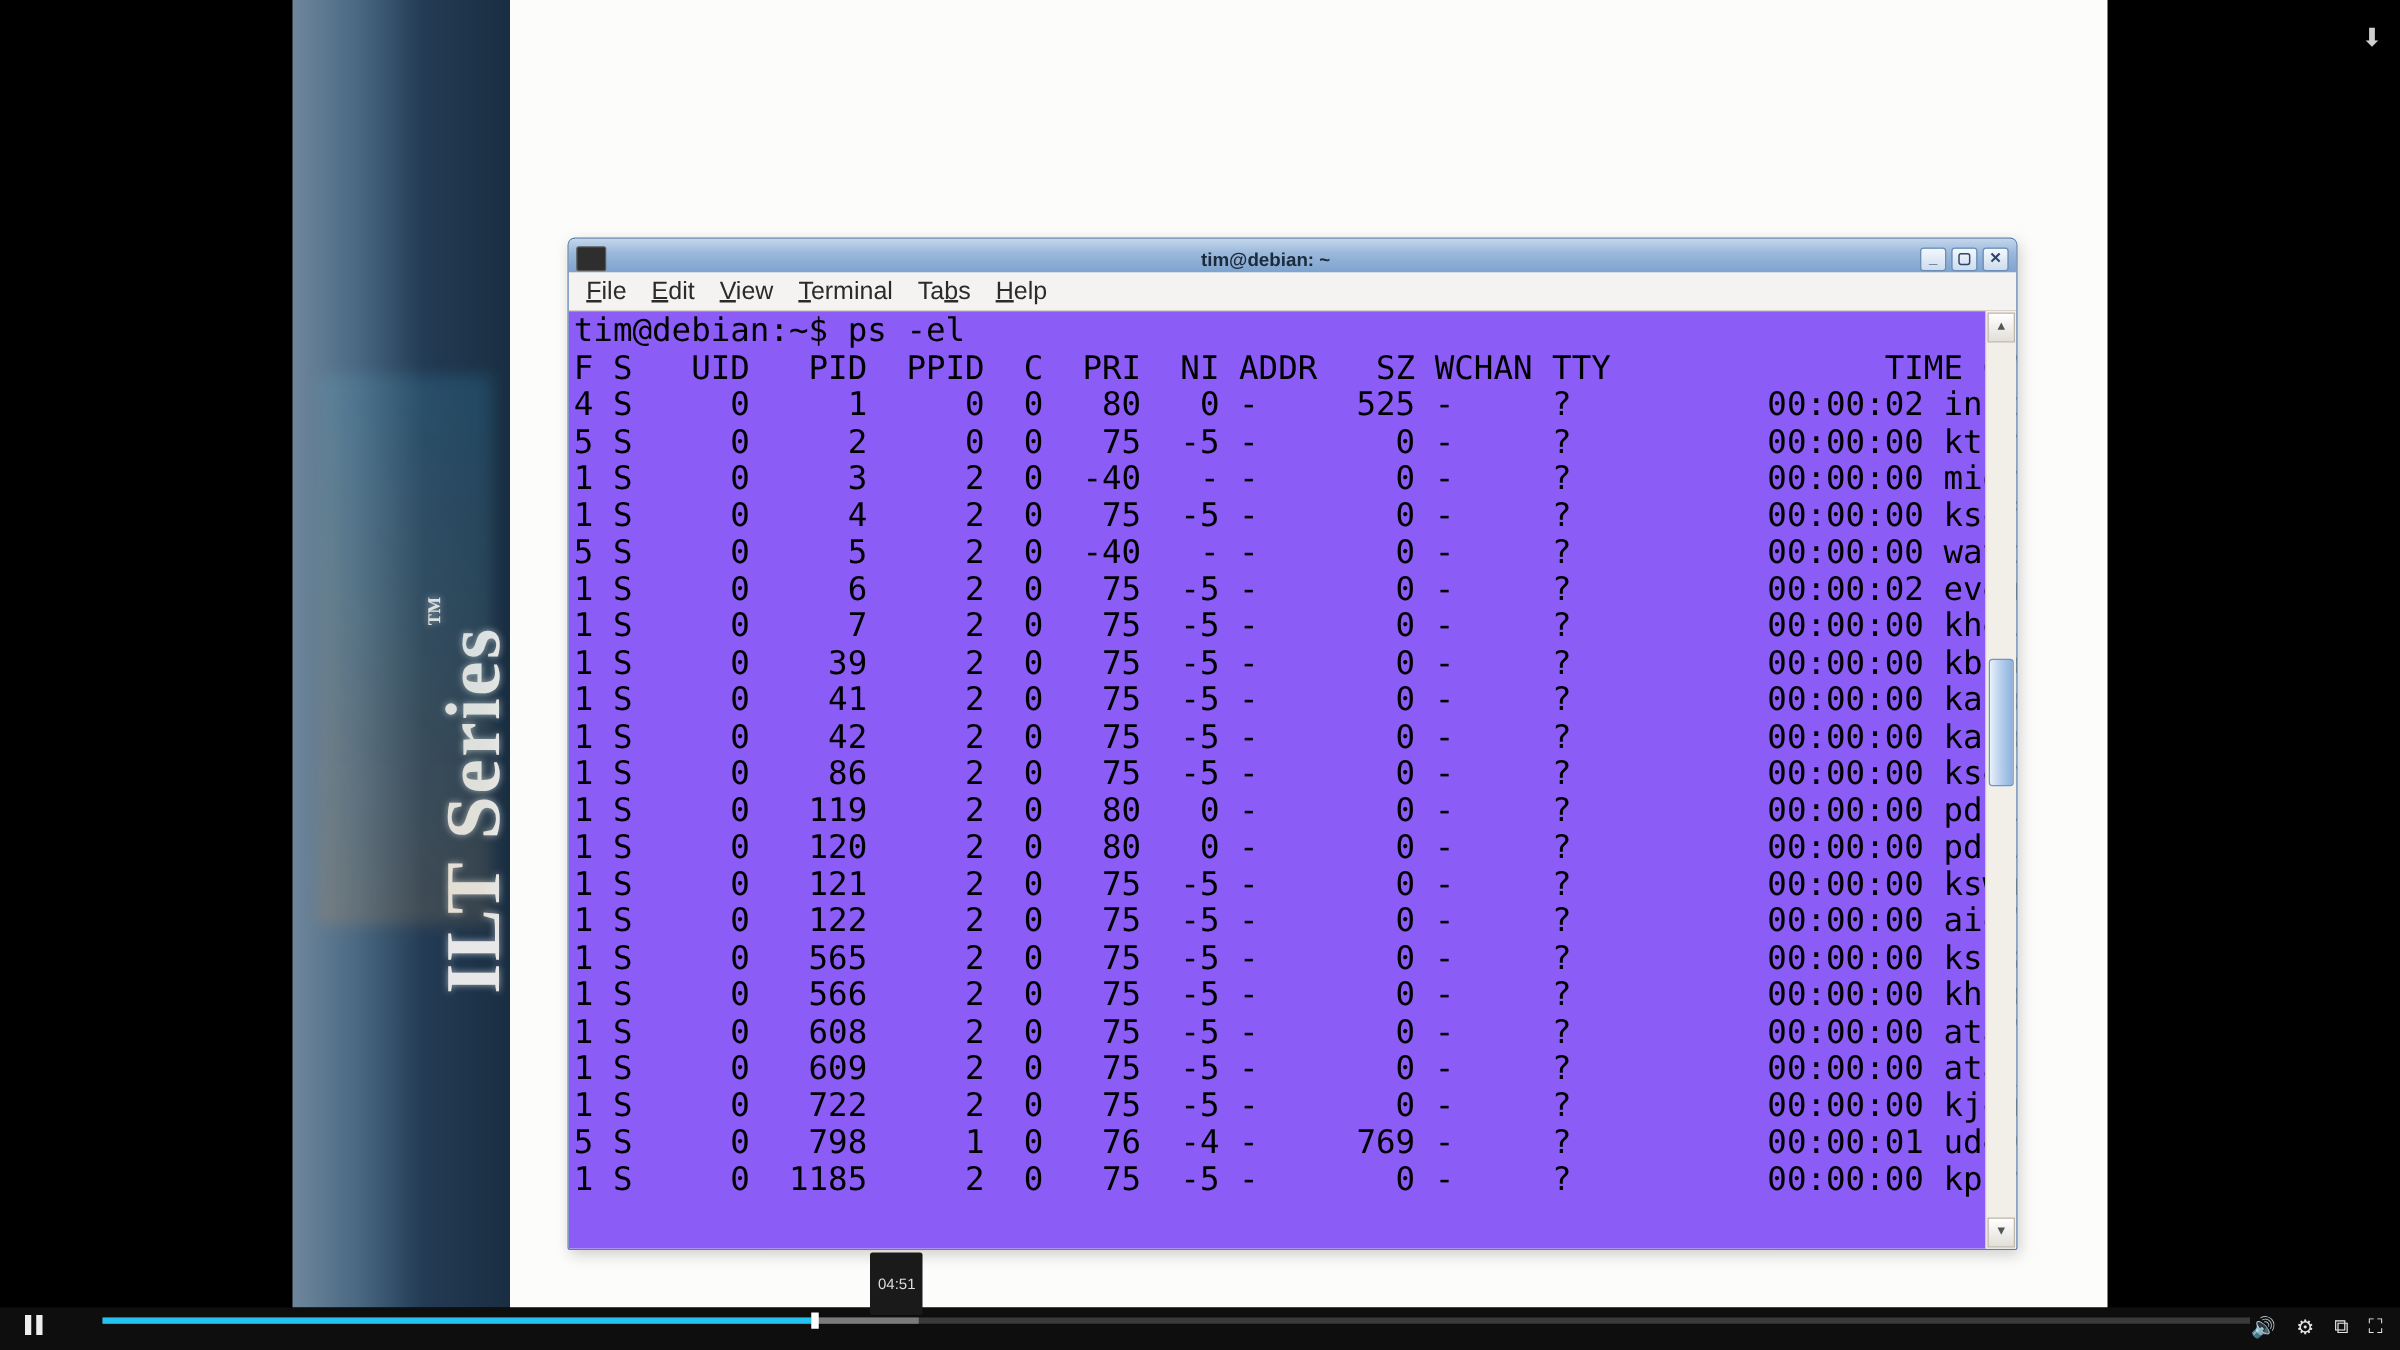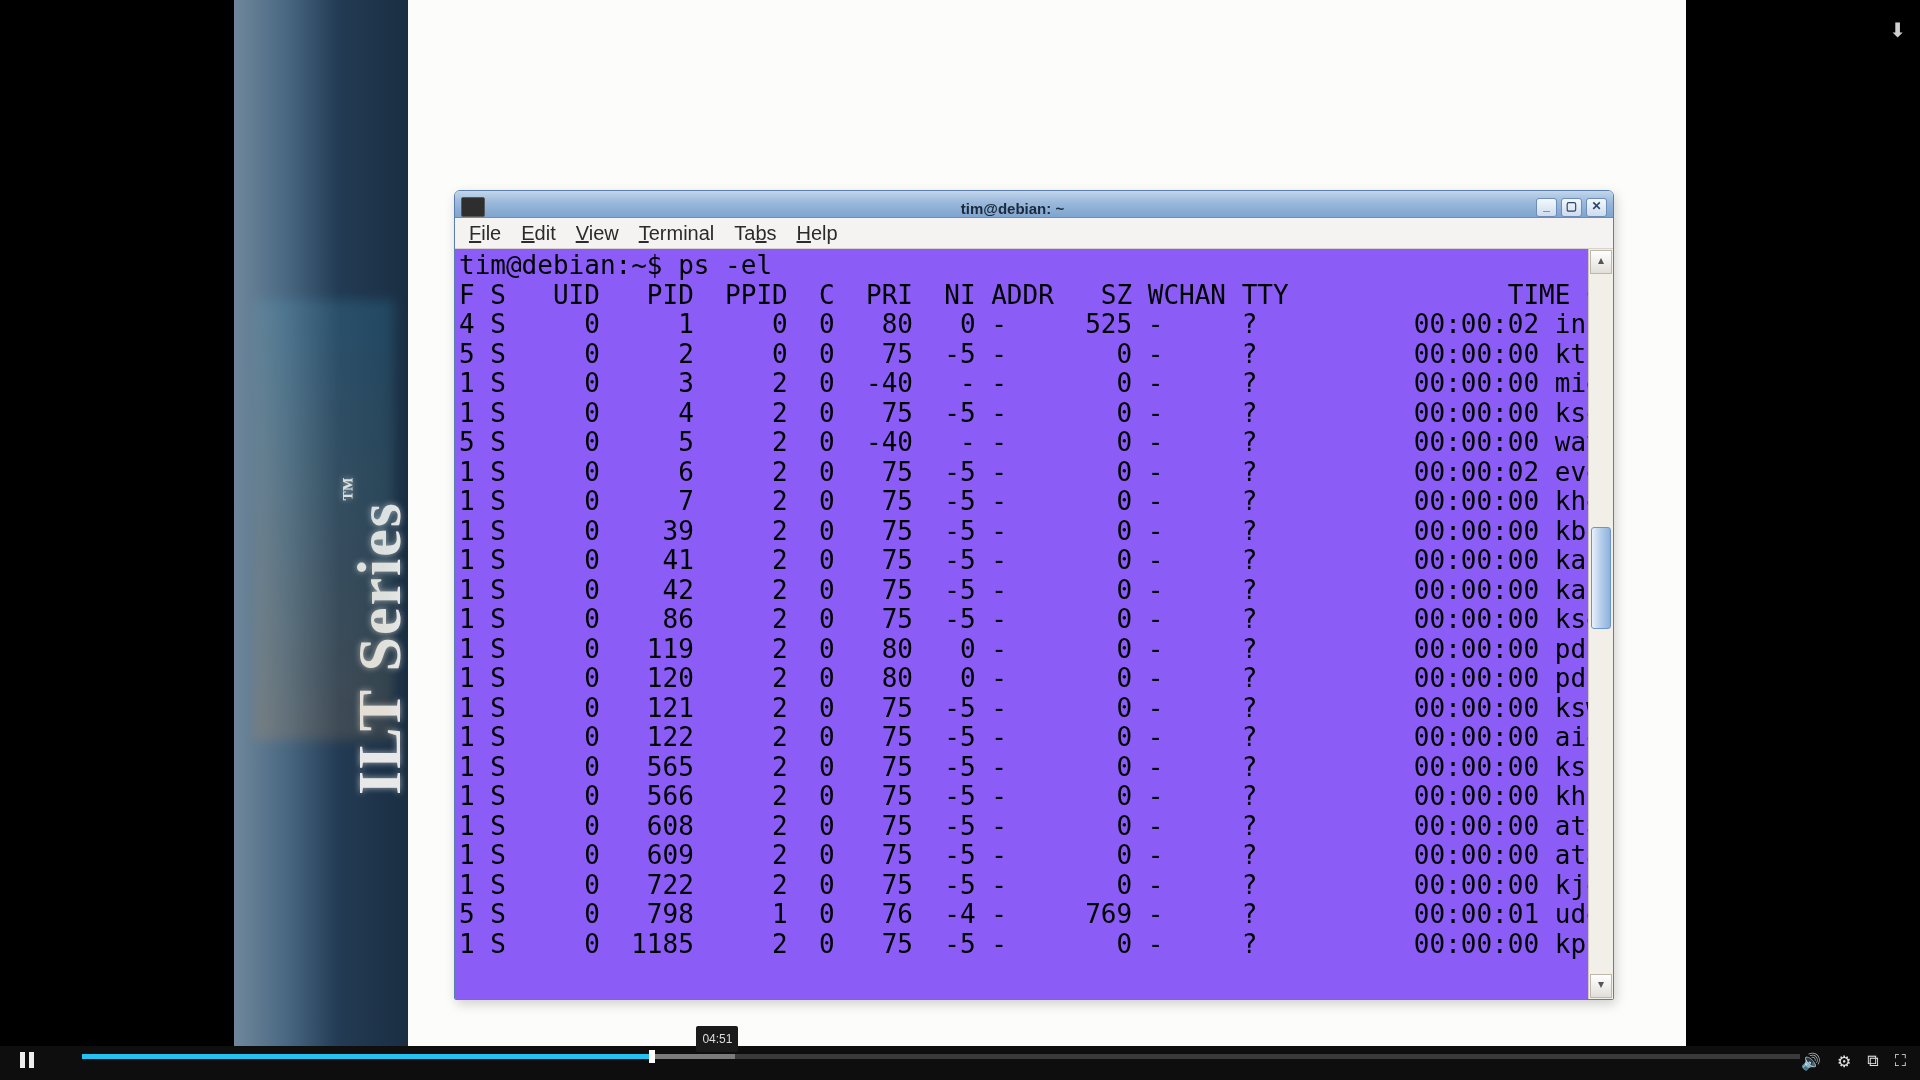--- a/index.html
+++ b/index.html
@@ -26,21 +26,21 @@
   .scrollbar{position:absolute;right:0;top:58px;bottom:0;width:24px;background:#f2efe9;border-left:1px solid #cfc8be}
   .sb-btn{height:22px;background:linear-gradient(#fff,#e2dfd9);border:1px solid #bfb7aa;margin:1px;font-size:12px;line-height:18px;text-align:center;color:#555;cursor:default}
   .sb-thumb{position:absolute;left:2px;right:2px;top:278px;height:100px;background:linear-gradient(90deg,#e9f1fb,#b4cdeb,#8fb2dd);border:1px solid #6f95c6;border-radius:3px}
   .sb-bot{position:absolute;bottom:0;left:0;right:0}
   
   .controls{position:absolute;left:0;right:0;bottom:0;height:34px;background:#0e0e0e;color:#e4e4e4;font-size:13px}
   .progress{position:absolute;left:82px;right:120px;top:8px;height:5px;background:#3a3a3a}
   .progress .played{position:absolute;left:0;top:0;bottom:0;width:33%;background:#24c2f0}
   .progress .buffered{position:absolute;left:33%;top:0;bottom:0;width:5%;background:#7b7b7b}
   .progress .handle{position:absolute;left:33%;top:-4px;width:6px;height:13px;background:#fff}
-  .tooltip-time{position:absolute;bottom:28px;left:calc(82px + 32%);background:#1a1a1a;color:#ddd;font-size:12px;padding:6px 6px;border-radius:2px}
+  .tooltip-time{position:absolute;bottom:28px;left:calc(82px + 32%);background:#1a1a1a;color:#ddd;font-size:12px;padding:18px 6px;border-radius:2px}
   .ctl-left{position:absolute;left:20px;top:6px;font-size:18px}
   .ctl-right{position:absolute;right:14px;top:6px;display:flex;gap:16px;font-size:16px}
   .ctl-right span{cursor:default}
   .dl-arrow{position:absolute;right:14px;top:18px;color:#cfcfcf;font-size:20px}
   
   .pause-icon{display:inline-block;width:14px;height:16px;position:relative}
   .pause-icon::before,.pause-icon::after{content:"";position:absolute;top:0;width:5px;height:16px;background:#eee}
   .pause-icon::before{left:0}.pause-icon::after{right:0}
 </style>
 </head>

